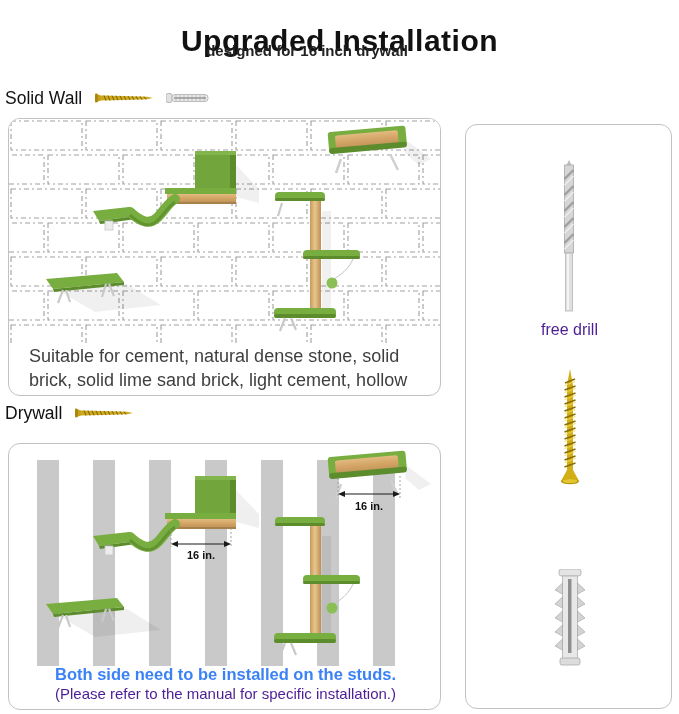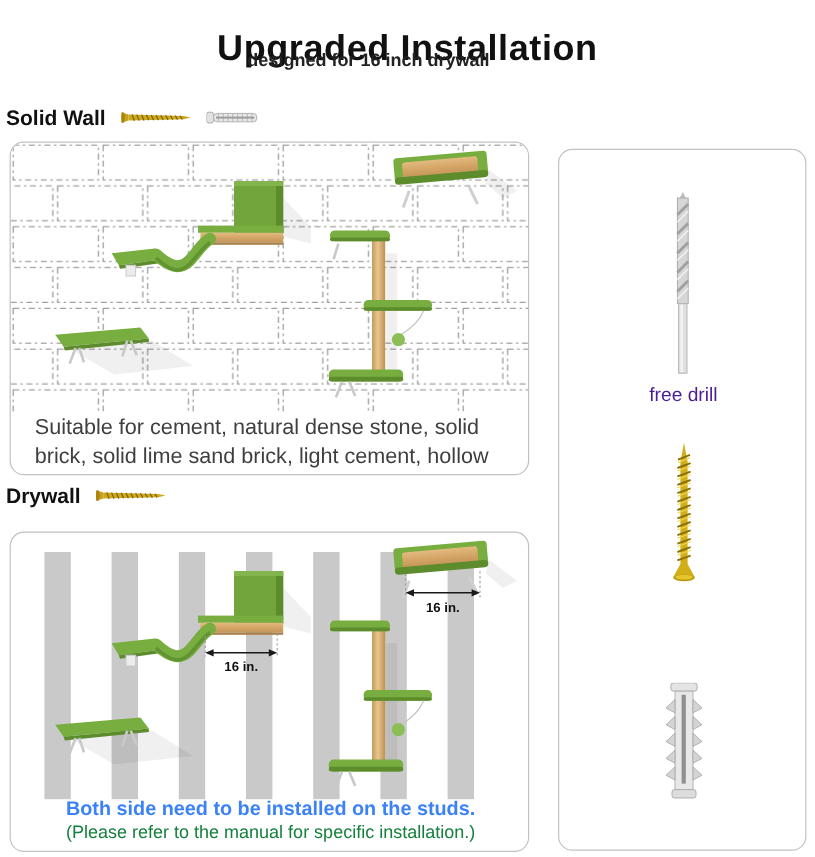--- a/index.html
+++ b/index.html
@@ -3,33 +3,33 @@
 <meta charset="utf-8">
 <style>
   html,body{margin:0;padding:0;background:#fff;}
   .page{position:relative;width:679px;height:714px;background:#fff;overflow:hidden;
         font-family:"Liberation Sans",sans-serif;color:#111;}
   .title{position:absolute;top:4px;left:0;width:679px;text-align:center;
          font-size:30px;font-weight:bold;letter-spacing:.5px;}
   .subtitle{position:absolute;top:42px;left:0;width:614px;text-align:center;
             font-size:15px;font-weight:bold;color:#222;}
   .sec-label{position:absolute;display:flex;align-items:center;gap:13px;height:24px;}
-  .sec-label .lbl{font-size:17.5px;font-weight:bold;white-space:nowrap;}
+  .sec-label .lbl{font-size:17.5px;font-weight:normal;white-space:nowrap;}
   .hw-title{position:absolute;left:465px;top:86px;font-size:17.5px;font-weight:bold;}
   .panel{position:absolute;background:#fff;border:1px solid #c2c2c2;border-radius:12px;
          overflow:hidden;box-sizing:border-box;}
   .panel-solid{left:8px;top:118px;width:433px;height:278px;}
   .panel-drywall{left:8px;top:443px;width:433px;height:267px;}
   .panel-hardware{left:465px;top:124px;width:207px;height:585px;}
   .panel svg.scene{position:absolute;left:0;top:0;}
   .note-solid{position:absolute;left:20px;top:226px;width:400px;margin:0;
               font-size:18px;line-height:1.32;color:#3f3f3f;}
   .note-drywall{position:absolute;left:0;top:221px;width:433px;margin:0;text-align:center;}
   .note-drywall .b{display:block;font-size:16.5px;font-weight:bold;color:#3b82f6;}
-  .note-drywall .r{display:block;font-size:15px;color:#15803d;margin-top:1px;}
+  .note-drywall .r{display:block;font-size:15px;color:#4c1d95;margin-top:1px;}
   .hw-item{position:absolute;}
   .hw-label{position:absolute;left:0;top:196px;width:207px;text-align:center;
             font-size:16px;color:#4c1d95;}
   svg text{font-family:"Liberation Sans",sans-serif;}
   .hidden-defs{position:absolute;width:0;height:0;}
 </style>
 </head>
 <body>
 
 <div class="page">

